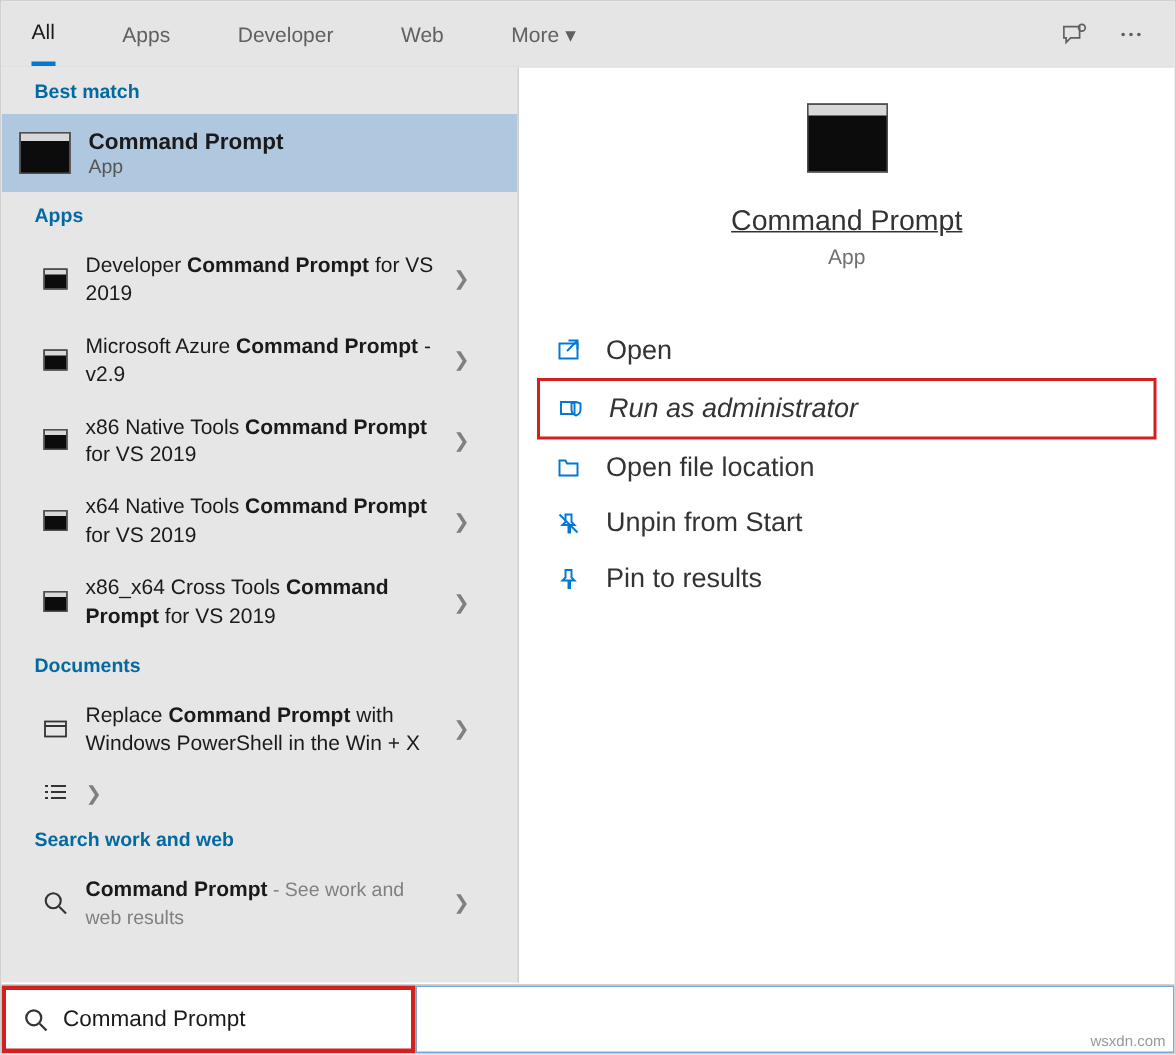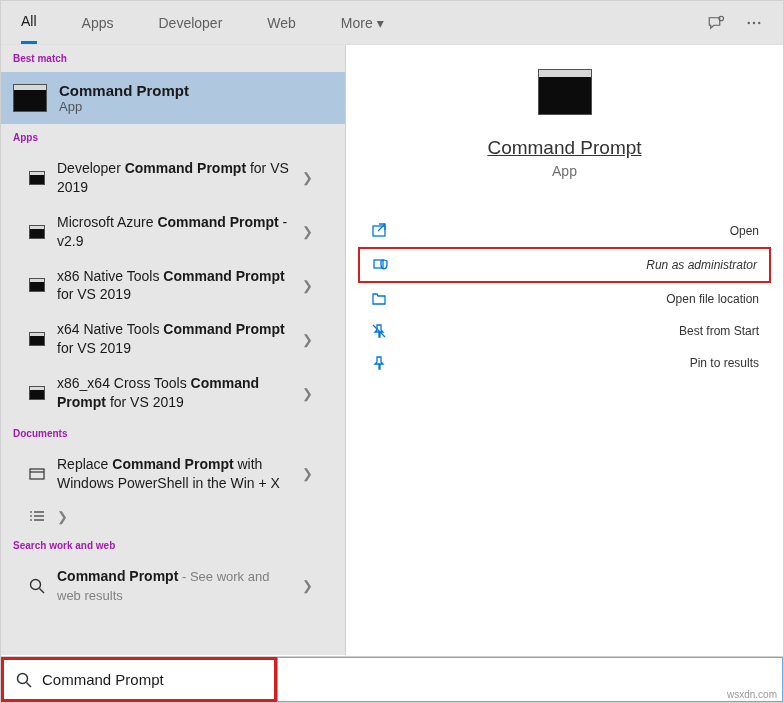--- a/index.html
+++ b/index.html
@@ -57,24 +57,24 @@
       background: #e6e6e6;
       overflow-y: auto;
       border-right: 1px solid #d0d0d0;
     }
     .right-panel {
       flex: 1;
       background: #ffffff;
       padding: 24px 0 0 0;
     }
     .section-header {
-      font-size: 10px;
+      font-size: 13px;
       font-weight: 600;
-      padding: 8px 12px;
-      color: #a21caf;
+      padding: 8px 22px;
+      color: #0369a1;
     }
     .best-match-item {
       display: flex;
       align-items: center;
       padding: 10px 12px;
       background: #b0c7e0;
       gap: 12px;
     }
     .cmd-icon-large {
       width: 34px;
@@ -186,23 +186,22 @@
     }
     .action-list {
       margin: 36px 12px 0 12px;
     }
     .action-item {
       display: flex;
       align-items: center;
       padding: 8px 12px;
       gap: 16px;
       cursor: pointer;
-      font-size: 12px;
+      font-size: 18px;
       color: #333;
-      justify-content: space-between;
     }
     .action-item.highlighted {
       border: 2px solid #d02020;
       font-style: italic;
     }
     .action-icon {
       width: 18px;
       display: flex;
       justify-content: center;
       color: #0078d4;
@@ -391,21 +390,21 @@
           </div>
         <span>Open file location</span>
       </div>
       <div class="action-item">
         <div class="action-icon">
             <svg width="16" height="16" viewBox="0 0 16 16" fill="none" stroke="#0078d4" stroke-width="1.3">
               <path d="M6 2 h4 v5 l2 2 h-3 v5 l-1 0 v-5 h-4 l2-2 z"></path>
               <line x1="2" y1="2" x2="14" y2="14"></line>
             </svg>
           </div>
-        <span>Best from Start</span>
+        <span>Unpin from Start</span>
       </div>
       <div class="action-item">
         <div class="action-icon">
             <svg width="16" height="16" viewBox="0 0 16 16" fill="none" stroke="#0078d4" stroke-width="1.3">
               <path d="M6 2 h4 v5 l2 2 h-3 v5 l-1 0 v-5 h-4 l2-2 z"></path>
             </svg>
           </div>
         <span>Pin to results</span>
       </div>
     </div>

